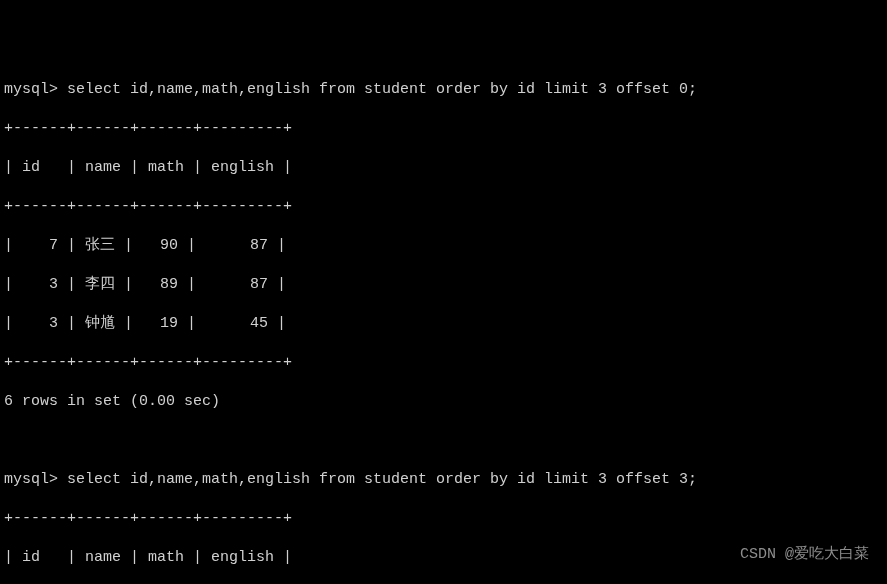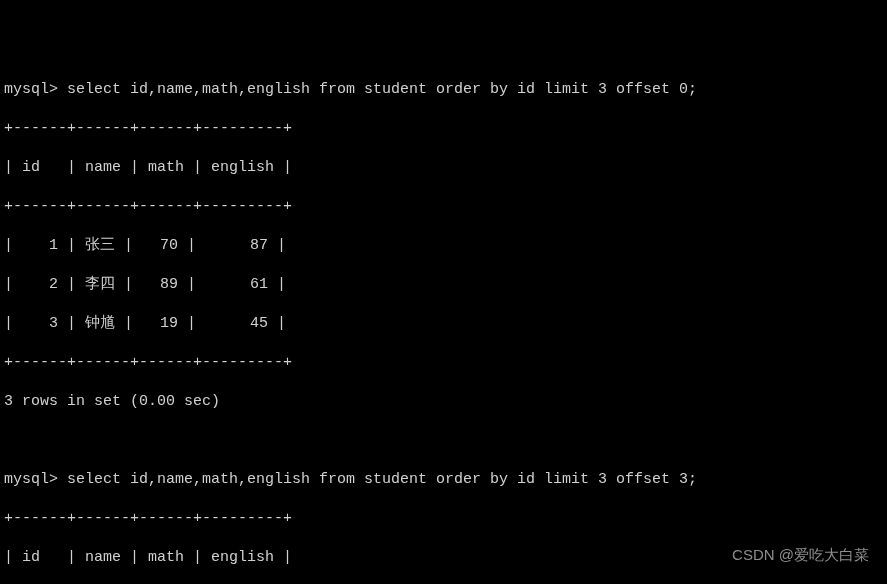--- a/index.html
+++ b/index.html
@@ -16,40 +16,40 @@
     box-sizing: border-box;
     overflow: hidden;
     position: relative;
   }
   .line { display: block; }
   .watermark {
     position: absolute;
     right: 18px;
     bottom: 20px;
     color: #bdbdbd;
-    font-family: Liberation Sans, sans-serif;
+    font-family: Liberation Mono, monospace;
     font-size: 15px;
     opacity: 0.75;
     white-space: nowrap;
   }
 </style>
 </head>
 <body>
 
 
 
 <span class="line"><span>mysql&gt; </span><span>select id,name,math,english from student order by id limit 3 offset 0;</span></span>
 <span class="line">+------+------+------+---------+</span>
 <span class="line">| id   | name | math | english |</span>
 <span class="line">+------+------+------+---------+</span>
-<span class="line">|    1 | 张三 |   70 |      87 |</span>
-<span class="line">|    2 | 李四 |   89 |      61 |</span>
+<span class="line">|    7 | 张三 |   90 |      87 |</span>
+<span class="line">|    3 | 李四 |   89 |      87 |</span>
 <span class="line">|    3 | 钟馗 |   19 |      45 |</span>
 <span class="line">+------+------+------+---------+</span>
-<span class="line">3 rows in set (0.00 sec)</span>
+<span class="line">6 rows in set (0.00 sec)</span>
 <span class="line"> </span>
 <span class="line"><span>mysql&gt; </span><span>select id,name,math,english from student order by id limit 3 offset 3;</span></span>
 <span class="line">+------+------+------+---------+</span>
 <span class="line">| id   | name | math | english |</span>
 
 
 
 
 
 

